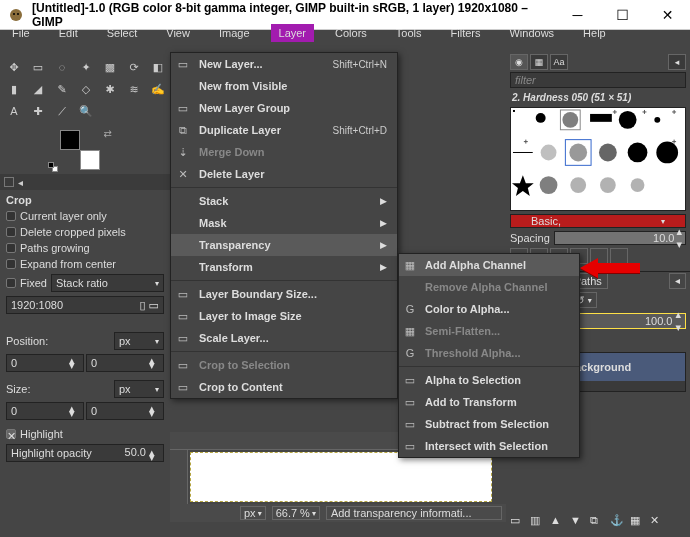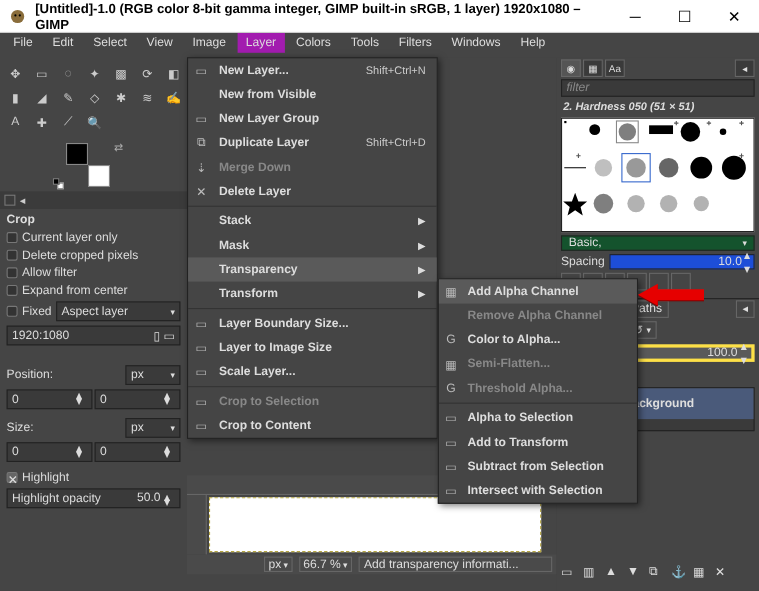--- a/index.html
+++ b/index.html
@@ -1,21 +1,21 @@
 <!DOCTYPE html>
 <html><head>
 <meta charset="utf-8">
 <style>
   * { margin: 0; padding: 0; box-sizing: border-box; font-family: "Segoe UI", Tahoma, sans-serif; font-size: 11px; user-select: none; }
   body { background: #454545; color: #ddd; width: 690px; height: 537px; overflow: hidden; position: relative; }
   .titlebar { background: #fff; color: #000; height: 30px; display: flex; align-items: center; border-bottom: 1px solid #ccc; }
   .titlebar .icon { width: 16px; height: 16px; margin: 0 8px; display: inline-flex; }
   .titlebar .title { flex: 1; font-size: 12px; font-weight: bold; }
   .titlebar .winbtn { width: 45px; height: 29px; display: flex; align-items: center; justify-content: center; font-size: 14px; }
-  .menubar { background: #454545; height: 22px; display: flex; align-items: flex-start; padding: 0 4px; gap: 2px;}
+  .menubar { background: #454545; height: 22px; display: flex; align-items: flex-end; padding: 12px 4px; gap: 13px;}
   .menubar span { padding: 3px 8px; }
   .menubar span.active { background: #a21caf; }
   .toolbox { position: absolute; top: 52px; left: 0; width: 170px; }
   .tool-grid { display: grid; grid-template-columns: repeat(7, 24px); gap: 0; padding: 4px 2px; }
   .tool-grid .tool { width: 24px; height: 22px; display:flex;align-items:center;justify-content:center; color:#ccc; }
   .fgbg { position: relative; width: 40px; height: 40px; margin: 4px 60px; }
   .fgbg .bg { position: absolute; right: 0; bottom: 0; width: 20px; height: 20px; background: #fff; border: 1px solid #888; }
   .fgbg .fg { position: absolute; left: 0; top: 0; width: 20px; height: 20px; background: #000; border: 1px solid #888; }
   .fgbg .swap { position:absolute; right:-12px; top:-2px; font-size:10px;color:#aaa;}
   .fgbg .mini { position:absolute; left:-12px; bottom:-2px; width:10px;height:10px;}
@@ -35,30 +35,30 @@
   .canvas-win .status .zoom{border:1px solid #666;padding:0 3px;display:flex;align-items:center;gap:2px;}
   .canvas-win .status .msg{border:1px solid #666;padding:0 4px;flex:1;white-space:nowrap;overflow:hidden;}
   .right { position:absolute; top:52px; right:0; width:184px; bottom:0; background:#454545;}
   .right .tabs-top { height:18px; display:flex; gap:2px; padding:2px 4px 0;}
   .right .tabs-top .t { width:18px;height:16px;border:1px solid #666;background:#3a3a3a;display:flex;align-items:center;justify-content:center;font-size:9px;}
   .right .tabs-top .t.active{background:#555;}
   .right .filter { margin:2px 4px; height:16px; background:#3a3a3a;border:1px solid #222;font-style:italic;color:#888;padding:0 4px;display:flex;align-items:center;}
   .right .brushlabel{ padding:2px 6px; font-style:italic; font-size:10px;font-weight:bold;}
   .right .brush-grid { margin:2px 4px; height:104px; background:#fff; position:relative; border:1px solid #222;}
   .right .basicrow{display:flex;align-items:center;padding:0 4px;height:16px;}
-  .right .basicrow .sel{flex:1;background:#14532d;border:1px solid #222;height:14px;padding:0 6px;font-size:10px;display:flex;align-items:center;justify-content:space-between;}
+  .right .basicrow .sel{flex:1;background:#b91c1c;border:1px solid #222;height:14px;padding:0 20px;font-size:10px;display:flex;align-items:center;justify-content:space-between;}
   .right .spacerow{display:flex;align-items:center;padding:0 4px;gap:4px;margin-top:2px;}
-  .right .spacerow .bar{flex:1;height:14px;background:#1d4ed8;border:1px solid #222;font-size:10px;display:flex;align-items:center;justify-content:flex-end;padding:0 3px;}
+  .right .spacerow .bar{flex:1;height:14px;background:#737373;border:1px solid #222;font-size:10px;display:flex;align-items:center;justify-content:flex-end;padding:0 3px;}
   .right .iconrow{display:flex;gap:2px;padding:3px 4px;}
   .right .iconrow .b{width:18px;height:16px;border:1px solid #666;}
   .right .midtabs{height:18px;border-top:1px solid #222;display:flex;align-items:center;gap:2px;padding:0 4px;margin-top:4px;}
   .right .midtabs .t{padding:0 5px;height:16px;border:1px solid #666;display:flex;align-items:center;font-size:10px;}
   .right .modebar{display:flex;gap:4px;padding:3px 4px;align-items:center;}
   .right .modebar .sel{border:1px solid #666;padding:0 6px;height:16px;display:flex;align-items:center;gap:3px;}
-  .right .opacity{margin:2px 4px;height:16px;background:#5a5a5a;border:3px solid #fde047;display:flex;align-items:center;justify-content:flex-end;padding:0 4px;font-size:10px;}
+  .right .opacity{margin:2px 4px;height:16px;background:#5a5a5a;border:1px solid #fde047;display:flex;align-items:center;justify-content:flex-end;padding:0 4px;font-size:10px;}
   .right .lockrow{display:flex;gap:3px;padding:3px 4px;}
   .right .layerlist{margin:2px 4px 0;height:40px;background:#3a3a3a;border:1px solid #222;}
   .right .layerlist .layer{display:flex;align-items:center;height:28px;background:#4a5a7a;gap:4px;padding:0 4px;}
   .right .layerlist .layer .thumb{width:30px;height:20px;background:#fff;border:1px solid #000;}
   .right .bottomicons{display:flex;gap:2px;padding:3px 4px;position:absolute;bottom:4px;}
   .right .bottomicons .b{width:18px;height:16px;}
   .menu { position:absolute; background:#454545; border:1px solid #222; box-shadow:2px 2px 6px rgba(0,0,0,0.5); z-index:100;}
   .menu .mi { display:flex; align-items:center; height:22px; padding:0 10px 0 4px; gap:8px;}
   .menu .mi .ic { width:16px;height:16px;display:flex;align-items:center;justify-content:center;font-size:11px;color:#bbb;}
   .menu .mi .lbl { flex:1; white-space:nowrap;font-weight:bold;}
@@ -142,31 +142,31 @@
     <div class="row">
         <div class="chk"></div>
         <span>Current layer only</span>
       </div>
     <div class="row">
         <div class="chk"></div>
         <span>Delete cropped pixels</span>
       </div>
     <div class="row">
         <div class="chk"></div>
-        <span>Allow filter</span>
+        <span>Paths growing</span>
       </div>
     <div class="row">
         <div class="chk"></div>
         <span>Expand from center</span>
       </div>
     <div class="row">
       <div class="chk"></div>
       <span>Fixed</span>
       <div class="field" style="flex:1">
-          <span>Aspect layer</span>
+          <span>Stack ratio</span>
           <span class="tri">▾</span>
         </div>
     </div>
     <div class="field" style="margin-top:2px">
       <span>1920:1080</span>
       <span style="display:flex;gap:3px;">
           <span>▯</span>
           <span>▭</span>
         </span>
     </div>

